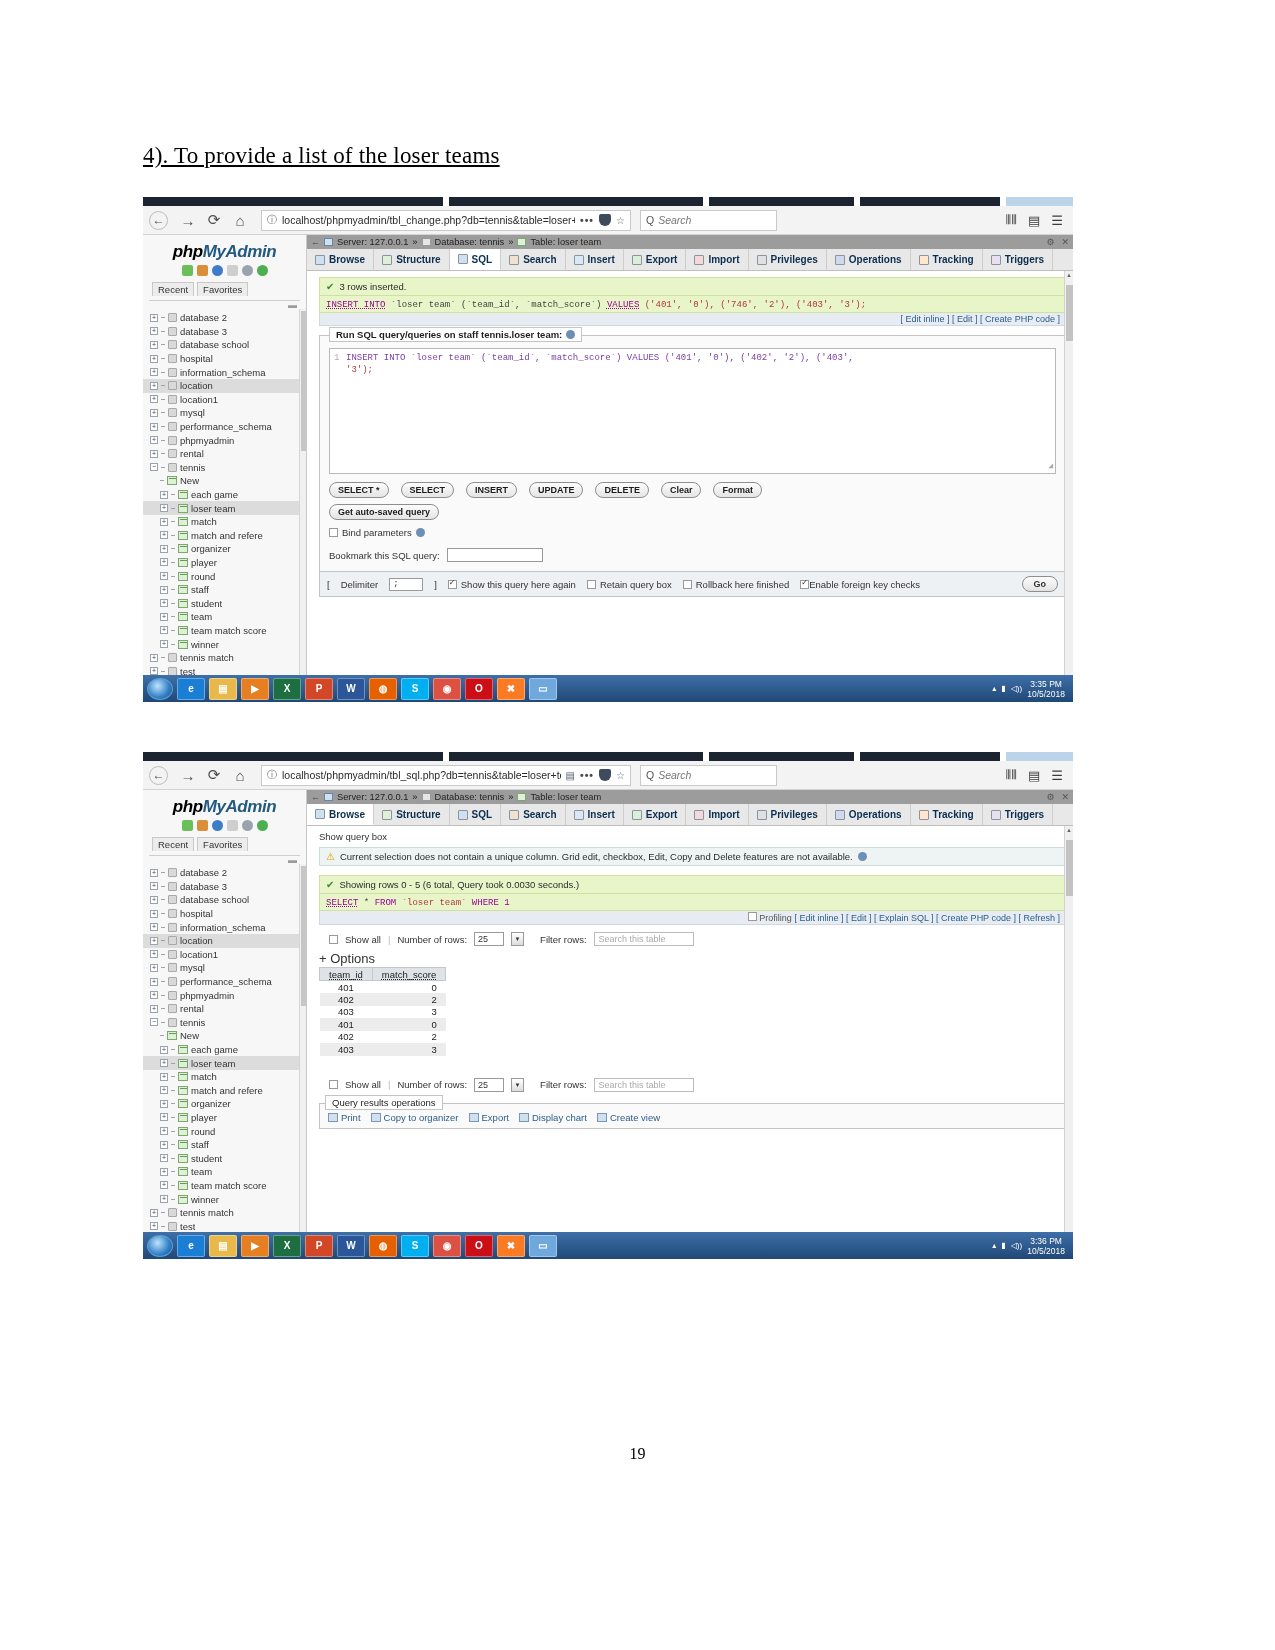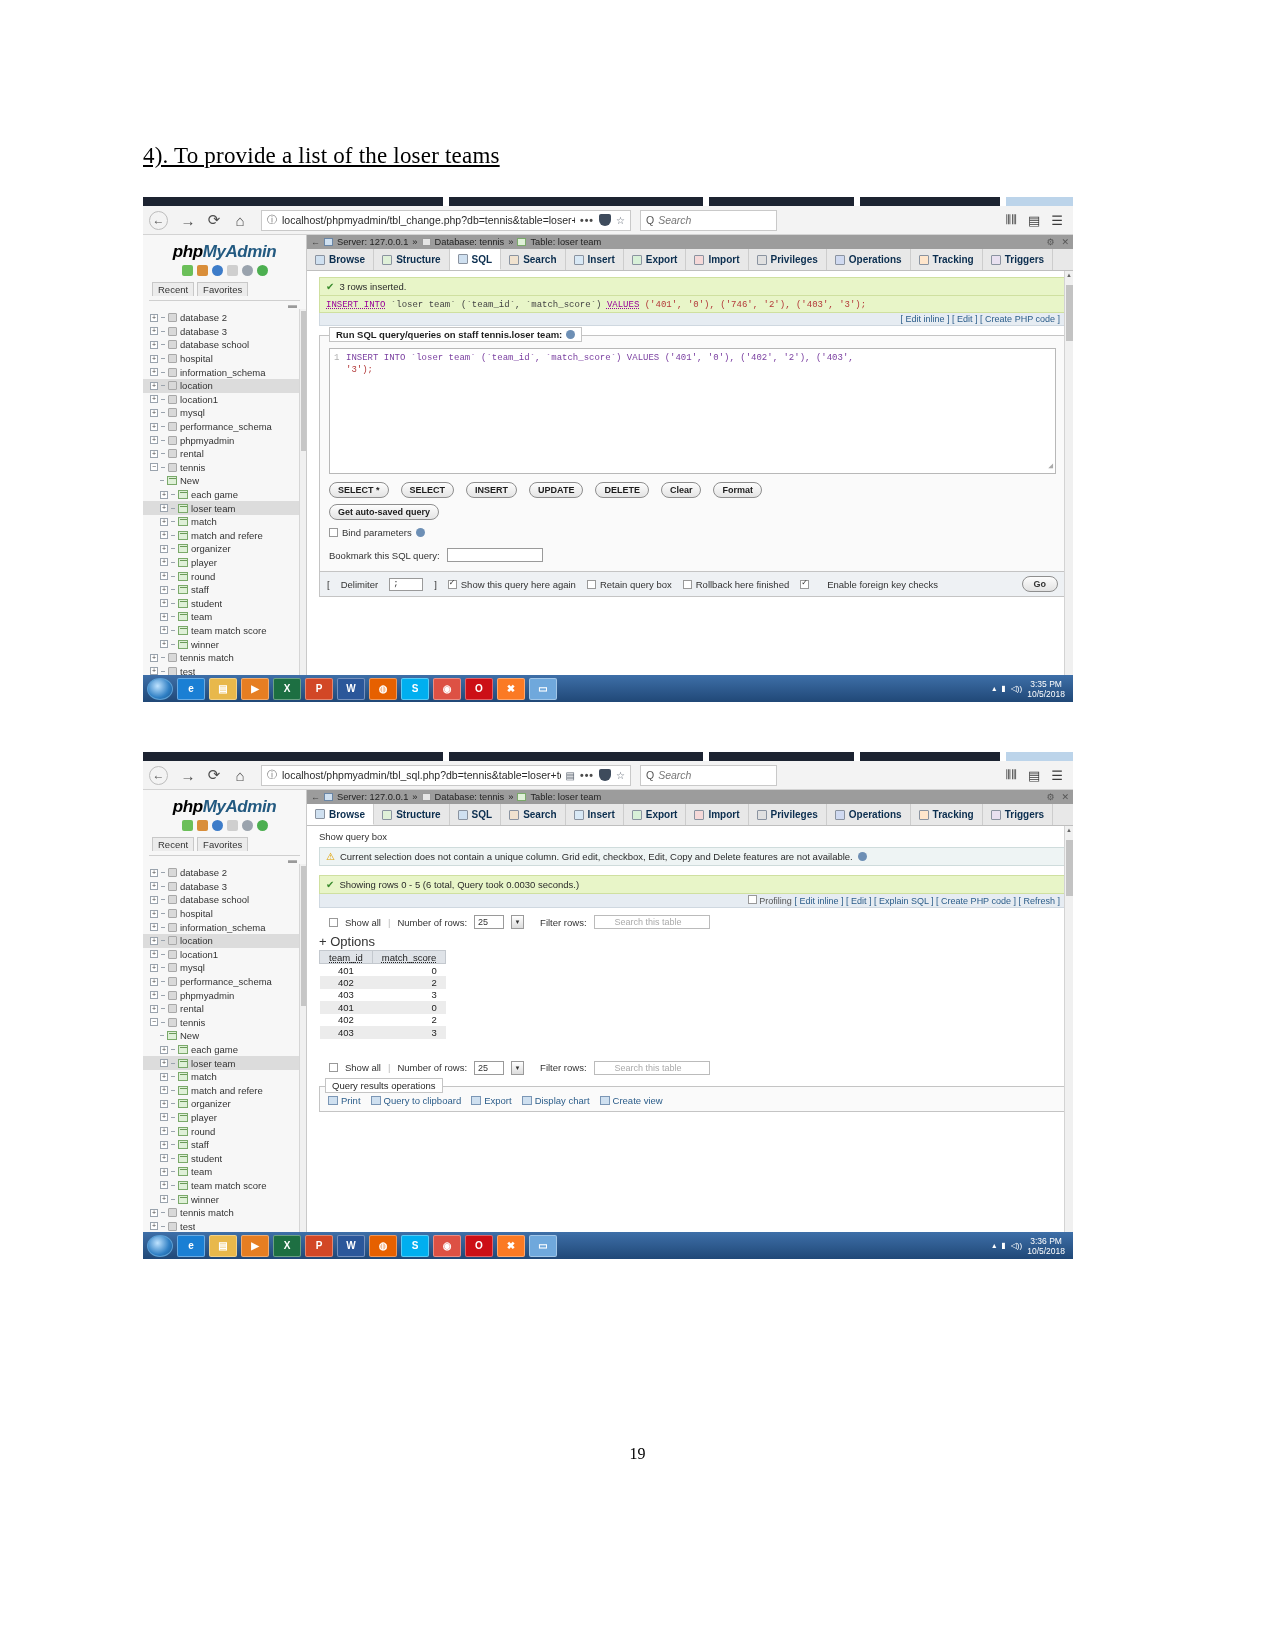--- a/index.html
+++ b/index.html
@@ -222,22 +222,22 @@
   .clock{ text-align:center; line-height:10px; font-size:8.5px; color:#fff; }
 
   
   .showqbox{ margin:5px 0 0 12px; font-size:9.5px; color:#333; }
   .optrow{ display:flex; align-items:center; gap:7px; margin:7px 0 0 22px;
            font-size:9.5px; color:#333;}
   .selnum{ width:30px;height:14px;border:1px solid #9a9a9a;background:#fff;
            font-size:9px; display:flex;align-items:center;padding-left:3px;}
   .selarrow{ width:13px;height:14px;border:1px solid #9a9a9a;background:linear-gradient(#fff,#dcdcdc);
              display:flex;align-items:center;justify-content:center;font-size:6px;}
-  .filterin{ width:116px;height:14px;border:1px solid #bbb;background:#fff;
-             font-size:9px; color:#aaa; display:flex;align-items:center;padding-left:20px;}
+  .filterin{ width:100px;height:14px;border:1px solid #bbb;background:#fff;
+             font-size:9px; color:#aaa; display:flex;align-items:center;padding-left:4px;}
   .optlink{ margin:5px 0 0 12px; font-size:13px; color:#333;}
   .restable{ margin:1px 0 0 12px; border-collapse:collapse; font-size:9.5px; }
   .restable th{ background:#dfe3e8; border:1px solid #c3c8ce; font-weight:normal;
                 color:#222; padding:0 9px; height:13px;
                 text-decoration:underline; text-decoration-style:dotted;}
   .restable td{ border:0; padding:0 9px; height:12.5px; text-align:right; color:#222;}
   .restable tr.alt td{ background:#ececec; }
   .restable td.c1{ text-align:center; min-width:48px; }
   .restable td.c2{ text-align:right; min-width:58px; }
   .qro{ position:relative; margin:11px 7px 0 12px; border:1px solid #c4c4c4;
@@ -600,21 +600,21 @@
            <span>Show this query here again</span>
          </span>
             <span style="display:flex;align-items:center;gap:4px">
            <span class="cb"></span>
            <span>Retain query box</span>
          </span>
             <span style="display:flex;align-items:center;gap:4px">
            <span class="cb"></span>
            <span>Rollback here finished</span>
          </span>
-            <span style="display:flex;align-items:center;gap:18px">
+            <span style="display:flex;align-items:center;gap:0">
            <span class="cb on"></span>
            <span>Enable foreign key checks</span>
          </span>
             <span class="gobtn">Go</span>
           </div>
 
         <div class="console">
           <span class="cicon"></span>
           <span>Console</span>
           <span class="right">
@@ -949,20 +949,27 @@
 
         <div class="notice warn" style="margin-top:5px">
           <span class="ok">⚠</span>
           <span>Current selection does not contain a unique column. Grid edit, checkbox, Edit, Copy and Delete features are not available.</span>
           <span class="helpdot"></span>
         </div>
 
         <div class="notice" style="margin-top:9px">
           <span class="ok">✔</span>
           <span>Showing rows 0 - 5 (6 total, Query took 0.0030 seconds.)</span>
+        </div>
+        <div class="sqlshow">
+          <span class="kw">SELECT</span>
+          <span class="ident">*</span>
+          <span class="kw2">FROM</span>
+          <span class="str">`loser team`</span>
+          <span class="kw2">WHERE 1</span>
         </div>
         <div class="sqlfoot">
           <span class="cb"></span>
           <span class="dim">Profiling</span>
           <span>[ Edit inline ] [ Edit ] [ Explain SQL ] [ Create PHP code ] [ Refresh ]</span>
         </div>
 
         <div class="optrow">
           <span class="cb"></span>
           <span>Show all</span>
@@ -1021,21 +1028,21 @@
 
         <div class="qro">
           <div class="qro-legend">Query results operations</div>
           <div class="qro-links" id="qrolinks2">
               <span class="li">
      <span class="gi"></span>
      <span>Print</span>
    </span>
               <span class="li">
      <span class="gi"></span>
-     <span>Query to clipboard</span>
+     <span>Copy to organizer</span>
    </span>
               <span class="li">
      <span class="gi"></span>
      <span>Export</span>
    </span>
               <span class="li">
      <span class="gi"></span>
      <span>Display chart</span>
    </span>
               <span class="li">

